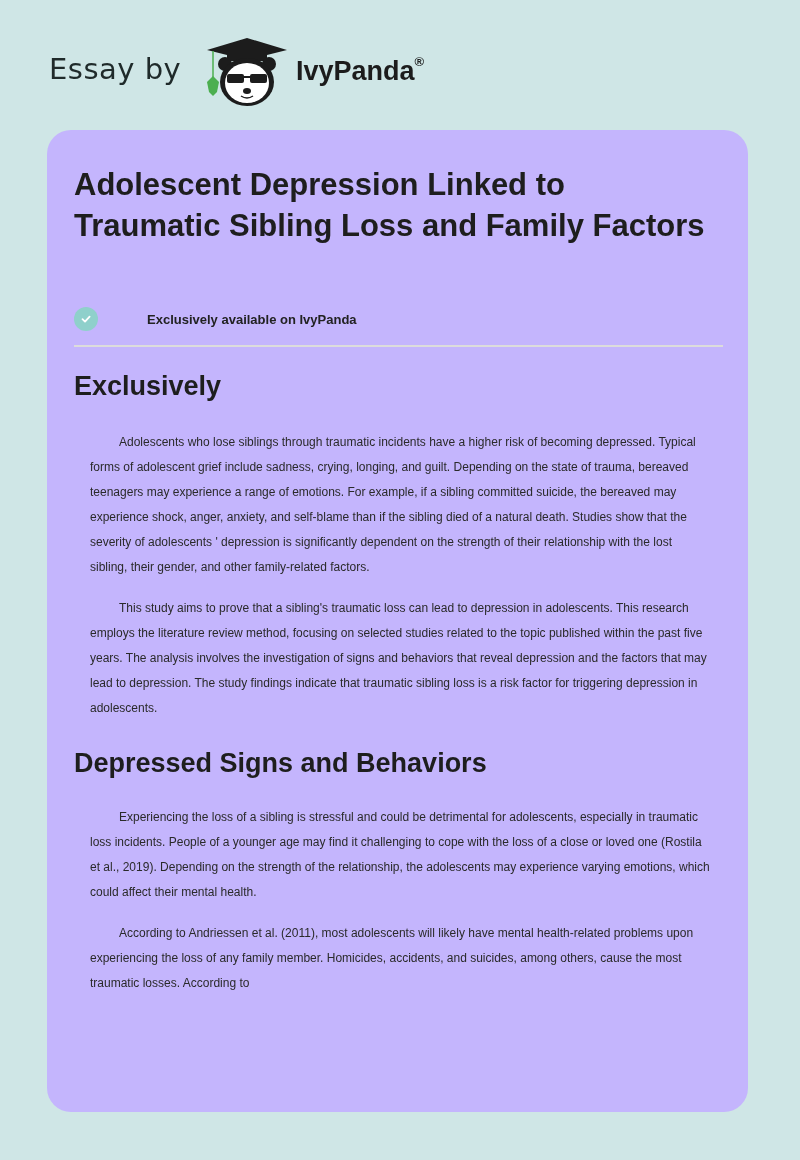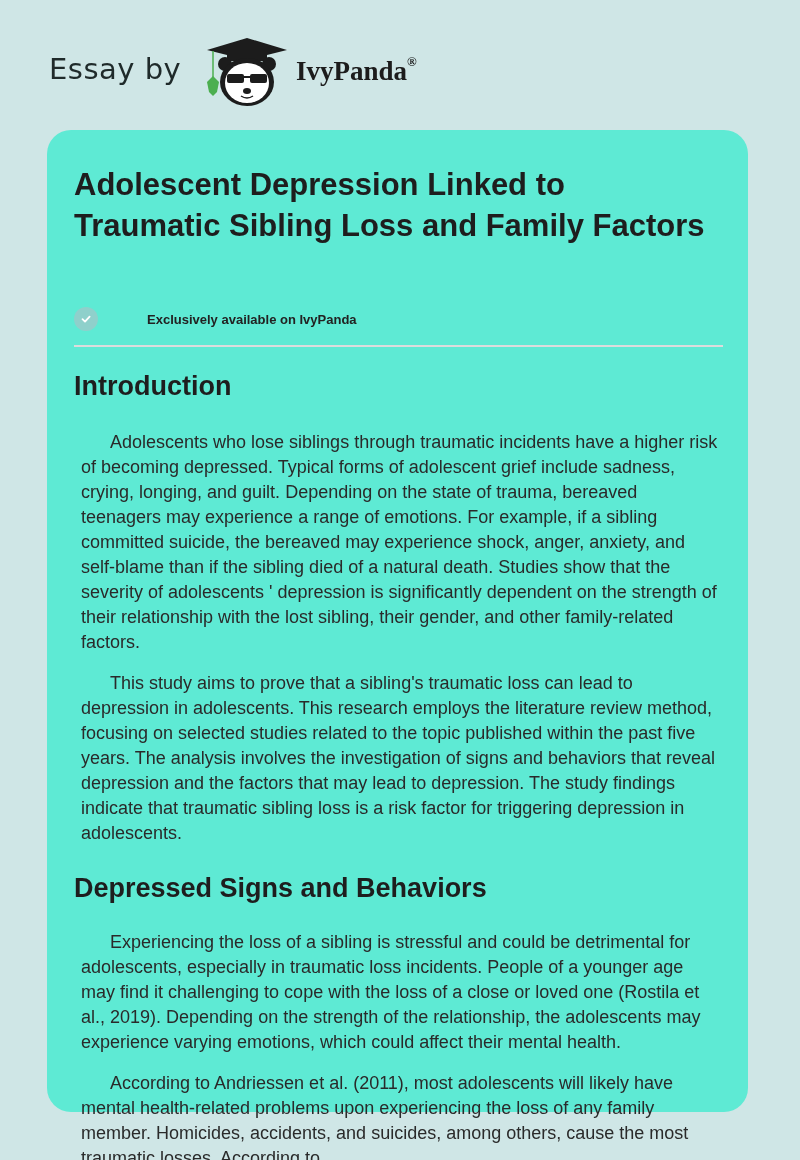--- a/index.html
+++ b/index.html
@@ -16,27 +16,27 @@
   .brand-essay {
     position: absolute; left: 49px; top: 52px;
     font-family: "DejaVu Sans", sans-serif;
     font-size: 29px; color: #1f2a2a; letter-spacing: 0.5px;
   }
   .brand-logo {
     position: absolute; left: 203px; top: 36px; width: 88px; height: 72px;
   }
   .brand-name {
     position: absolute; left: 296px; top: 56px;
-    font-family: Liberation Serif, serif; font-weight: bold;
+    font-family: Liberation Sans, sans-serif; font-weight: bold;
     font-size: 27px; color: #1c1c1c;
   }
   .brand-name sup { font-size: 13px; vertical-align: top; position: relative; top: -2px; }
   .card {
     position: absolute; left: 47px; top: 130px; width: 701px; height: 982px;
-    background: #5eead4; border-radius: 24px;
+    background: #c4b5fd; border-radius: 24px;
   }
   .title {
     position: absolute; left: 27px; top: 34px; width: 640px; margin: 0;
     font-size: 31px; line-height: 41px; font-weight: bold; color: #1e1e1e;
   }
   .exclusive {
     position: absolute; left: 27px; top: 176px; height: 26px;
     display: flex; align-items: center;
   }
   .check {
@@ -47,21 +47,21 @@
   .divider {
     position: absolute; left: 27px; top: 215px; width: 649px; height: 2px; background: #dcdcdc;
   }
   .content {
     position: absolute; left: 27px; top: 234px; width: 652px;
   }
   h2 {
     margin: 0; font-size: 27px; font-weight: bold; color: #1e1e1e; line-height: 36px;
   }
   p {
-    margin: 7px; font-size: 18px; line-height: 25px; color: #2a2a2a; text-indent: 29px;
+    margin: 16px; font-size: 12px; line-height: 25px; color: #2a2a2a; text-indent: 29px;
   }
 </style>
 </head>
 <body>
 
 <div class="brand">
   <span class="brand-essay">Essay by</span>
   <svg class="brand-logo" viewBox="0 0 88 72">
     <polygon points="44,2 84,14 44,24 4,14" fill="#1c1c1c"></polygon>
     <rect x="24" y="15" width="40" height="10" fill="#1c1c1c"></rect>
@@ -88,20 +88,20 @@
       <svg width="12" height="12" viewBox="0 0 12 12">
           <path d="M2.5,6.2 L5,8.6 L9.6,3.6" stroke="#fff" stroke-width="1.8" fill="none" stroke-linecap="round" stroke-linejoin="round"></path>
         </svg>
     </span>
     <span class="exclusive-text">Exclusively available on IvyPanda</span>
   </div>
 
   <div class="divider"></div>
 
   <div class="content">
-    <h2 style="margin-top:4px;">Introduction</h2>
+    <h2 style="margin-top:4px;">Exclusively</h2>
     <p style="margin-top:26px;">Adolescents who lose siblings through traumatic incidents have a higher risk of becoming depressed. Typical forms of adolescent grief include sadness, crying, longing, and guilt. Depending on the state of trauma, bereaved teenagers may experience a range of emotions. For example, if a sibling committed suicide, the bereaved may experience shock, anger, anxiety, and self-blame than if the sibling died of a natural death. Studies show that the severity of adolescents ' depression is significantly dependent on the strength of their relationship with the lost sibling, their gender, and other family-related factors.</p>
     <p style="margin-top:16px;">This study aims to prove that a sibling's traumatic loss can lead to depression in adolescents. This research employs the literature review method, focusing on selected studies related to the topic published within the past five years. The analysis involves the investigation of signs and behaviors that reveal depression and the factors that may lead to depression. The study findings indicate that traumatic sibling loss is a risk factor for triggering depression in adolescents.</p>
     <h2 style="margin-top:24px;">Depressed Signs and Behaviors</h2>
     <p style="margin-top:24px;">Experiencing the loss of a sibling is stressful and could be detrimental for adolescents, especially in traumatic loss incidents. People of a younger age may find it challenging to cope with the loss of a close or loved one (Rostila et al., 2019). Depending on the strength of the relationship, the adolescents may experience varying emotions, which could affect their mental health.</p>
     <p style="margin-top:16px;">According to Andriessen et al. (2011), most adolescents will likely have mental health-related problems upon experiencing the loss of any family member. Homicides, accidents, and suicides, among others, cause the most traumatic losses. According to</p>
   </div>
 </div>
 
 </body></html>

